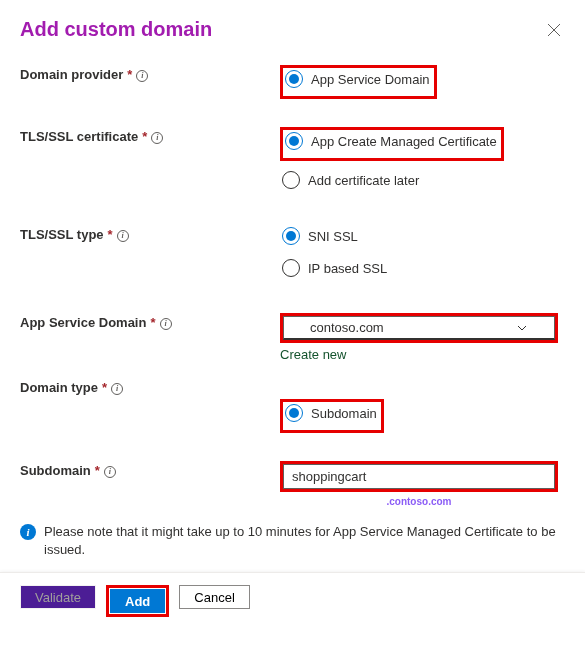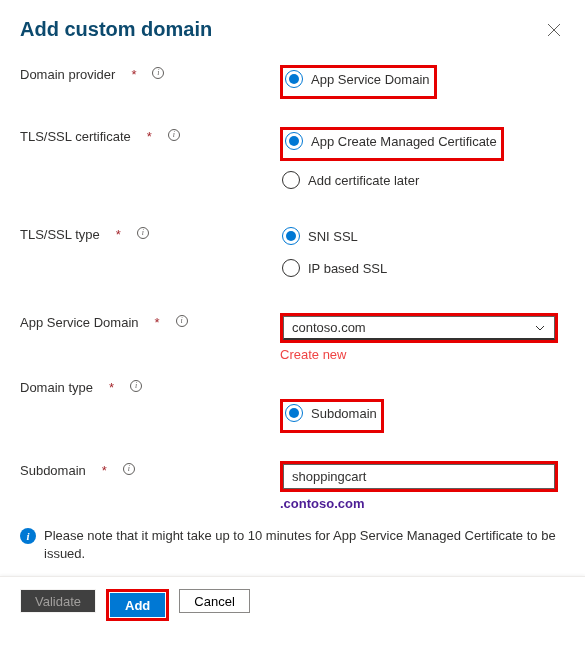--- a/index.html
+++ b/index.html
@@ -17,21 +17,21 @@
   .header {
     display: flex;
     justify-content: space-between;
     align-items: center;
     margin-bottom: 24px;
   }
   h1 {
     font-size: 20px;
     font-weight: 600;
     margin: 0;
-    color: #0c4a6e;
+    color: #a21caf;
   }
   .close-btn {
     background: none;
     border: none;
     cursor: pointer;
     padding: 4px;
     display: flex;
     align-items: center;
     justify-content: center;
   }
@@ -40,24 +40,25 @@
     display: flex;
     align-items: flex-start;
     margin-bottom: 8px;
   }
   .row.tight { margin-bottom: 4px; }
   .label-col {
     width: 260px;
     flex-shrink: 0;
     padding-top: 2px;
     display: flex;
-    align-items: flex-start;
-    gap: 16px;
+    align-items: flex-end;
+    gap: 4px;
     font-size: 13px;
     color: #323130;
+    font-weight: bold;
   }
   .req { color: #a4262c; }
   .info-icon {
     width: 12px; height: 12px;
     border: 1px solid #605e5c;
     border-radius: 50%;
     display: inline-flex;
     align-items: center;
     justify-content: center;
     font-size: 8px;
@@ -97,50 +98,50 @@
   .hl {
     border: 3px solid #e60000;
     display: inline-flex;
   }
   .dropdown {
     display: flex;
     align-items: center;
     justify-content: space-between;
     border: 1px solid #605e5c;
     height: 24px;
-    padding: 0 8px;
+    padding: 0 26px;
     width: 272px;
     background: #fff;
     cursor: pointer;
     border-bottom: 2px solid #323130;
   }
   .dropdown svg { width: 12px; height: 12px; stroke: #323130; }
   .textbox {
     border: 1px solid #605e5c;
     height: 25px;
     padding: 0 8px;
     width: 272px;
     background: #fff;
     display: flex;
     align-items: center;
   }
   .link {
-    color: #ef4444;
+    color: #14532d;
     font-size: 13px;
     cursor: pointer;
     margin-top: 4px;
     display: inline-block;
   }
   .suffix {
-    text-align: left;
+    text-align: center;
     width: 278px;
     font-weight: 600;
-    color: #4c1d95;
+    color: #8b5cf6;
     margin-top: 4px;
-    font-size: 13px;
+    font-size: 10px;
   }
   .note {
     display: flex;
     gap: 8px;
     margin: 16px 0 14px 0;
     font-size: 13px;
     line-height: 1.35;
   }
   .note-icon {
     width: 16px; height: 16px;
@@ -168,21 +169,21 @@
     height: 24px;
     padding: 0 14px;
     font-size: 13px;
     border: 1px solid #8a8886;
     background: #fff;
     cursor: pointer;
     display: inline-flex;
     align-items: center;
   }
   .btn.disabled {
-    background: #404040;
+    background: #4c1d95;
     color: #a19f9d;
     border-color: #f3f2f1;
     cursor: default;
   }
   .btn.primary {
     background: #0078d4;
     border-color: #0078d4;
     color: #fff;
     font-weight: 700;
   }

